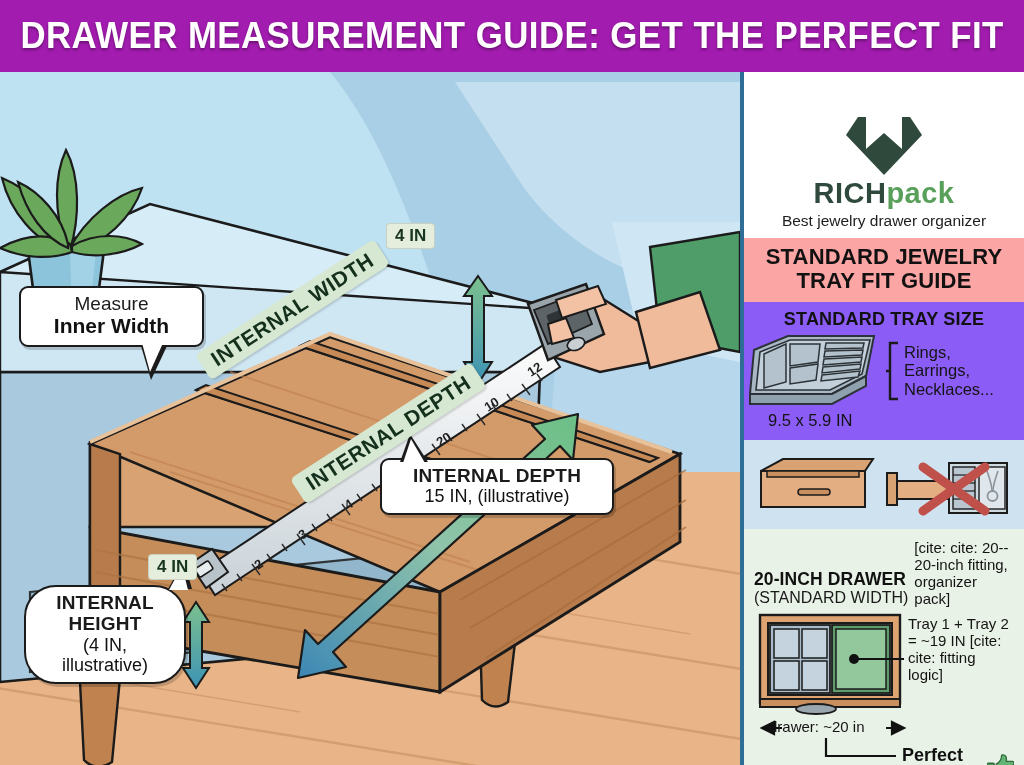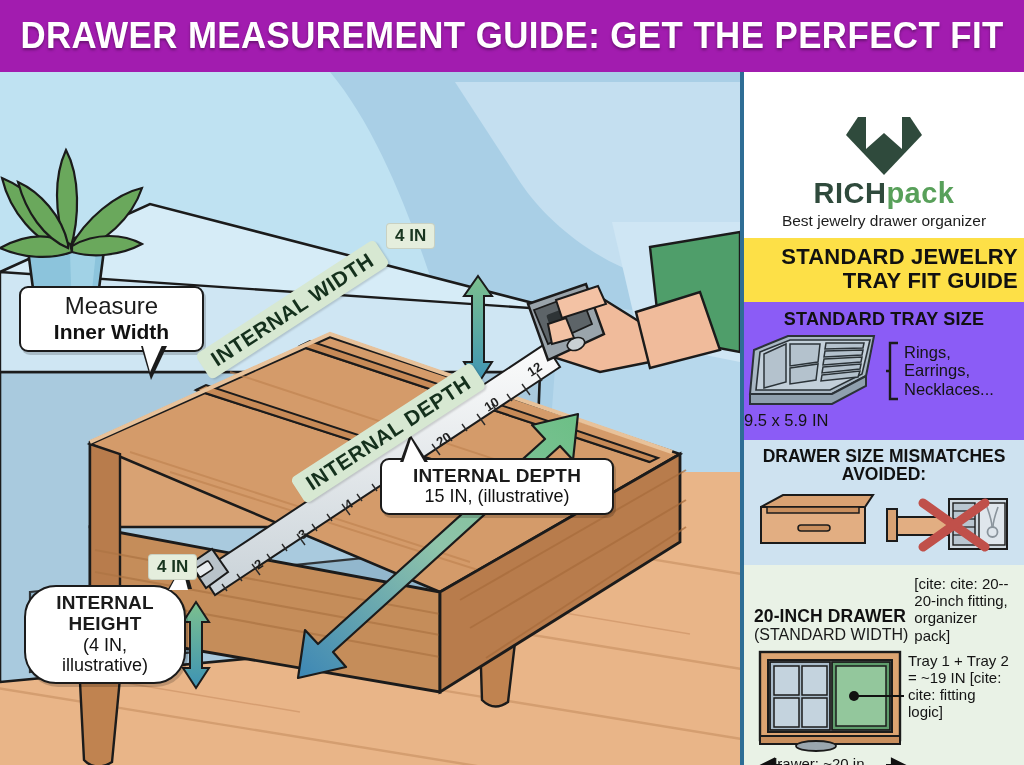--- a/index.html
+++ b/index.html
@@ -28,21 +28,21 @@
     overflow:hidden; background:#bfe2f2;
   }
   .scene svg { position:absolute; left:0; top:0; }
 
   
   .callout {
     position:absolute; background:#fff; border:2.5px solid #1b1b1b;
     border-radius:9px; padding:5px 13px 7px; text-align:center; line-height:1.12;
     box-shadow:2px 3px 0 rgba(0,0,0,.18);
   }
-  .callout .l1 { font-size:24px; color:#1b1b1b; }
+  .callout .l1 { font-size:19px; color:#1b1b1b; }
   .callout .l2 { font-size:21px; font-weight:bold; color:#111; }
   .callout.bold .l1 { font-weight:bold; font-size:19px; letter-spacing:.2px;}
   .callout.bold .l2 { font-weight:normal; font-size:18px; }
   .tail { position:absolute; width:0;height:0; }
 
   
   .chip {
     position:absolute; background:#e5eedd; border-radius:4px;
     padding:2px 8px; font-size:17px; font-weight:bold; color:#18351f;
     border:1px solid rgba(0,0,0,.12); white-space:nowrap;
@@ -56,40 +56,40 @@
     box-shadow:1px 2px 2px rgba(0,0,0,.15);
   }
 
   
   .sidebar {
     position:absolute; left:740px; top:72px; width:284px; height:693px;
     background:#ffffff; border-left:4px solid #2e6d95;
   }
   .sec { width:100%; position:relative; }
   .sec-logo   { background:#ffffff; padding:11px 0 8px; text-align:center;margin-top:32px; }
-  .sec-title  { background:#fde047; padding:7px 6px 9px; text-align:right; }
+  .sec-title  { background:#fca5a5; padding:7px 14px 9px; text-align:center; }
   .sec-tray   { background:#8b5cf6; padding:7px 0 10px; }
   .sec-mis    { background:#cee2f0; padding:7px 8px 10px; }
   .sec-fit    { background:#e9f2e6; padding:9px 10px 8px; flex:1; }
 
   .logo-mark { margin:0 auto 2px; display:block; }
   .brand { font-size:29px; font-weight:bold; letter-spacing:.5px; line-height:1; }
   .brand .rich { color:#2f4a3c; }
   .brand .pack { color:#58a05a; }
   .tagline { font-size:15.5px; color:#1d1d1d; margin-top:4px; }
 
   .sec-title h2 {
     font-size:22px; font-weight:bold; color:#111; line-height:1.08; letter-spacing:.2px;
   }
   .sec-h3 { font-size:18px; font-weight:bold; color:#111; text-align:center; letter-spacing:.2px; }
   .mis-h3 { font-size:17.5px; font-weight:bold; color:#111; text-align:center; line-height:1.05; }
 
   .tray-row { display:flex; align-items:center; gap:4px; margin-top:2px;}
   .tray-note { font-size:16.5px; color:#141414; line-height:1.12; }
-  .tray-dim { font-size:16.5px; color:#141414; margin-top:1px; }
+  .tray-dim { font-size:16.5px; color:#141414; margin-top:1px; margin-left:24px; }
 
   .fit-h3 { font-size:17.5px; font-weight:bold; color:#111; letter-spacing:.1px;}
   .fit-sub { font-size:16px; color:#1a1a1a; margin-top:-1px;}
   .cite { font-size:15px; color:#141414; line-height:1.14; }
   .cite2 { font-size:15px; color:#141414; line-height:1.14; margin-top:4px;}
   .drawer-cap { font-size:15px; color:#141414; }
   .perfect { font-size:18px; font-weight:bold; color:#111; }
 </style>
 </head>
 <body>
@@ -337,21 +337,20 @@
         <div class="tray-note">
           <div>Rings,</div>
           <div>Earrings,</div>
           <div>Necklaces...</div>
         </div>
       </div>
       <div class="tray-dim">9.5 x 5.9 IN</div>
     </div>
 
     <div class="sec sec-mis">
-      <div class="mis-h3">DRAWER SIZE MISMATCHES AVOIDED:</div>
       <svg width="262" height="68" viewBox="0 0 262 68" style="display:block;margin:4px auto 0">
 
         <g>
           <path d="M8,20 L30,8 L120,8 L112,20 Z" fill="#d9a273" stroke="#1b1b1b" stroke-width="2"></path>
           <path d="M8,20 L112,20 L112,56 L8,56 Z" fill="#e2ae82" stroke="#1b1b1b" stroke-width="2"></path>
           <path d="M14,20 L106,20 L106,26 L14,26 Z" fill="#c98f5e" stroke="#1b1b1b" stroke-width="1.5"></path>
           <rect x="45" y="38" width="32" height="6" rx="3" fill="#c98f5e" stroke="#1b1b1b" stroke-width="1.5"></rect>
         </g>
 
         <g>

